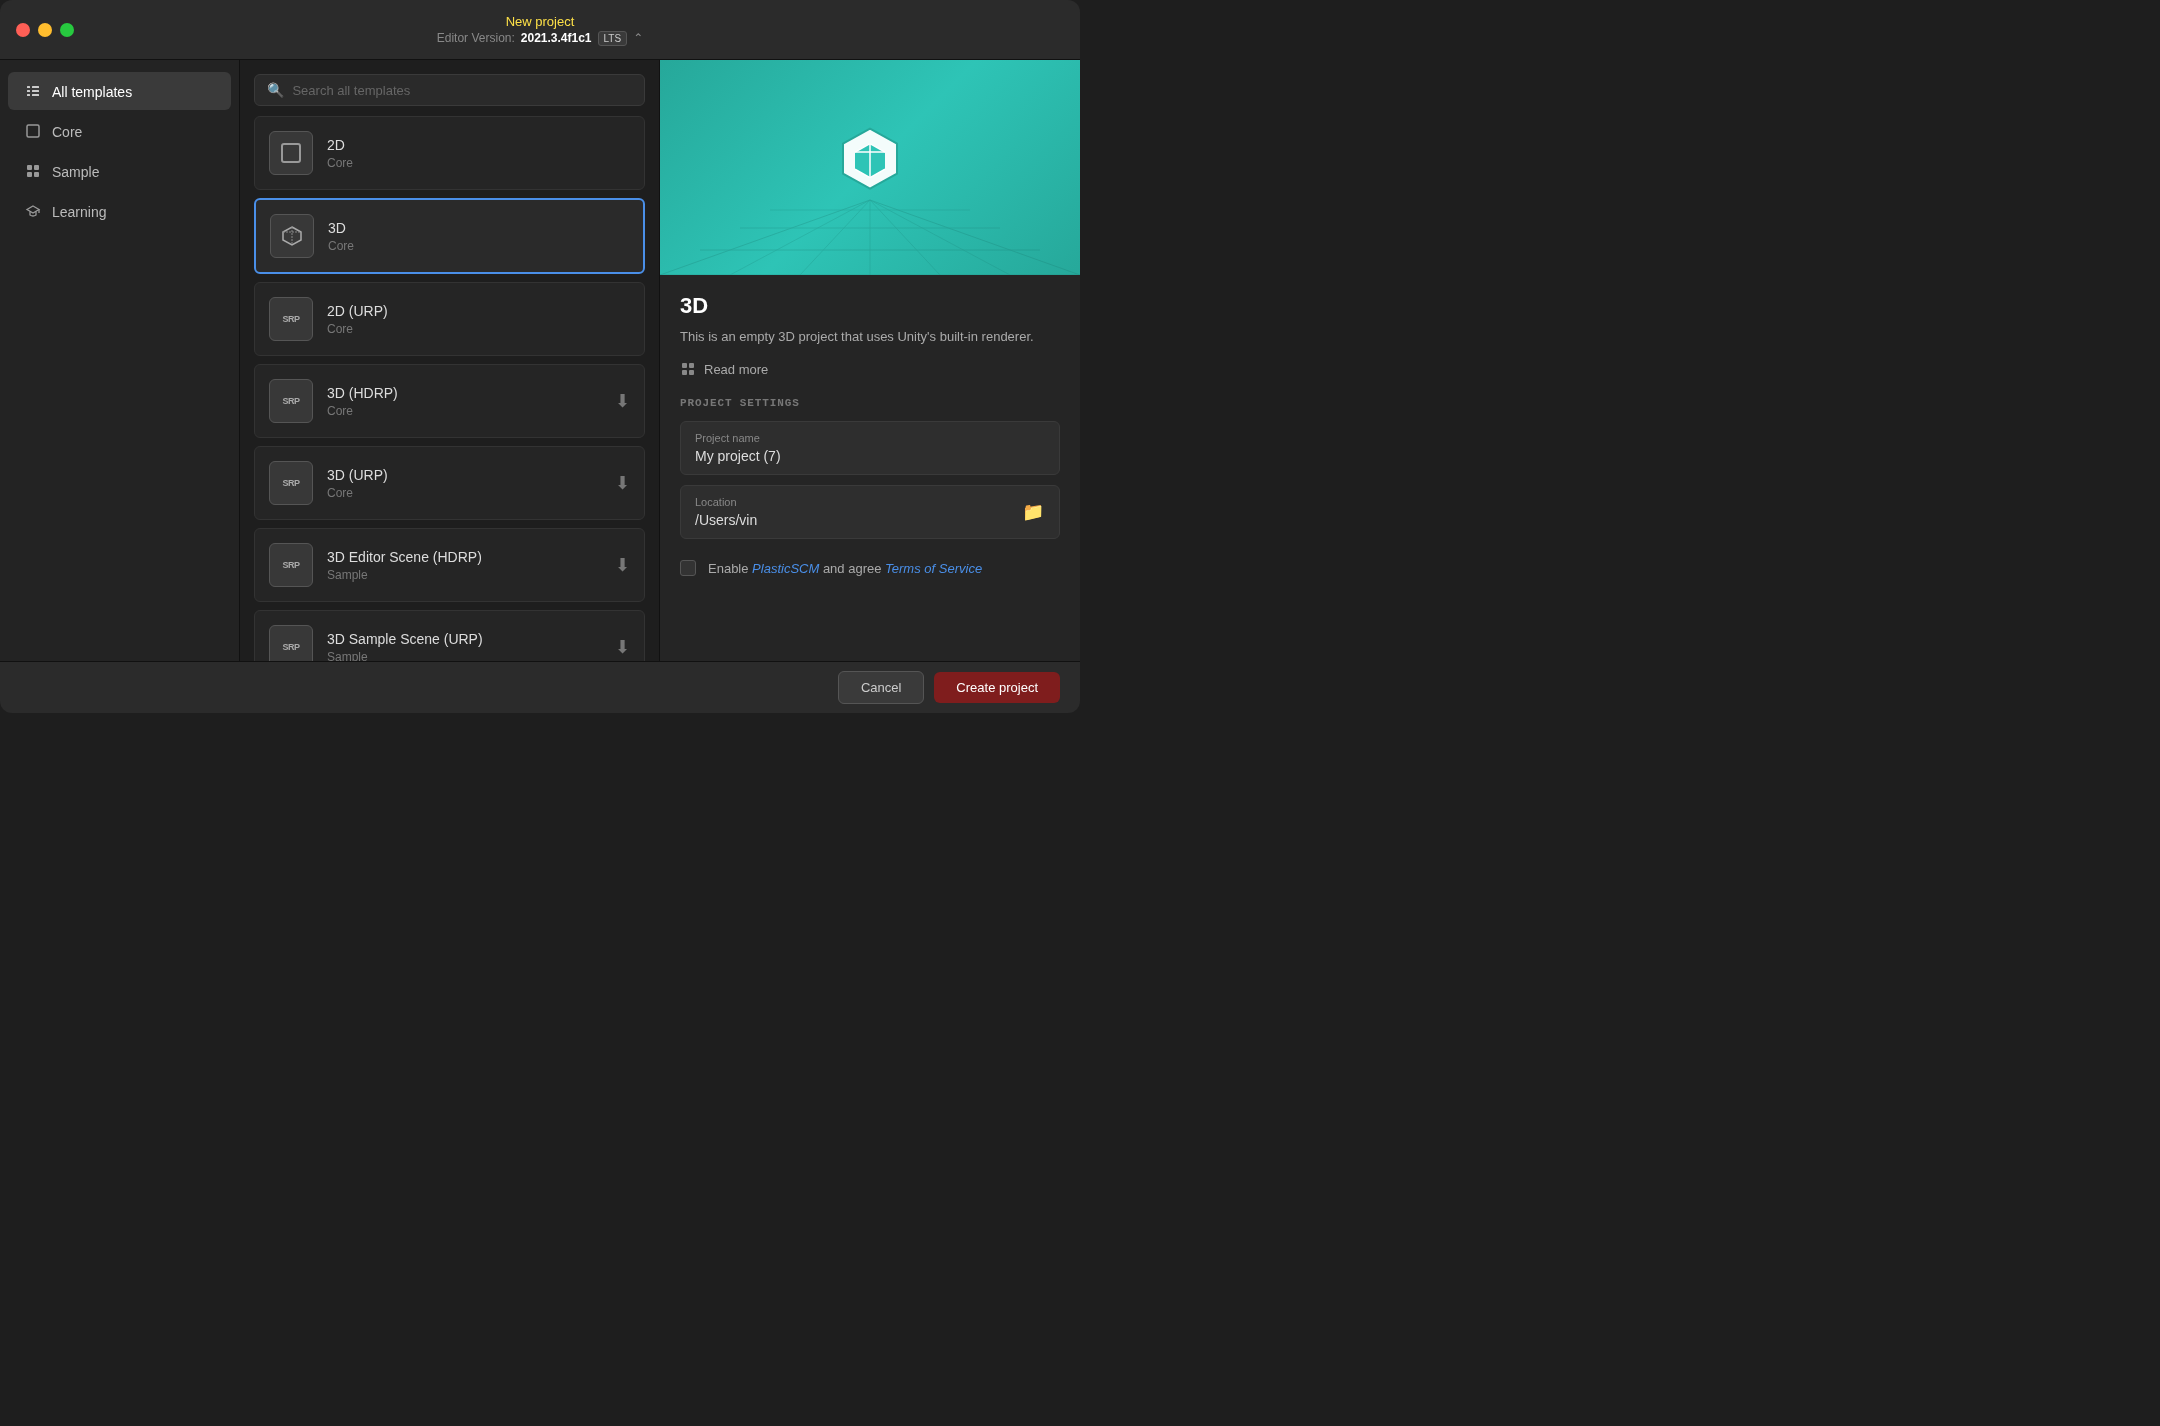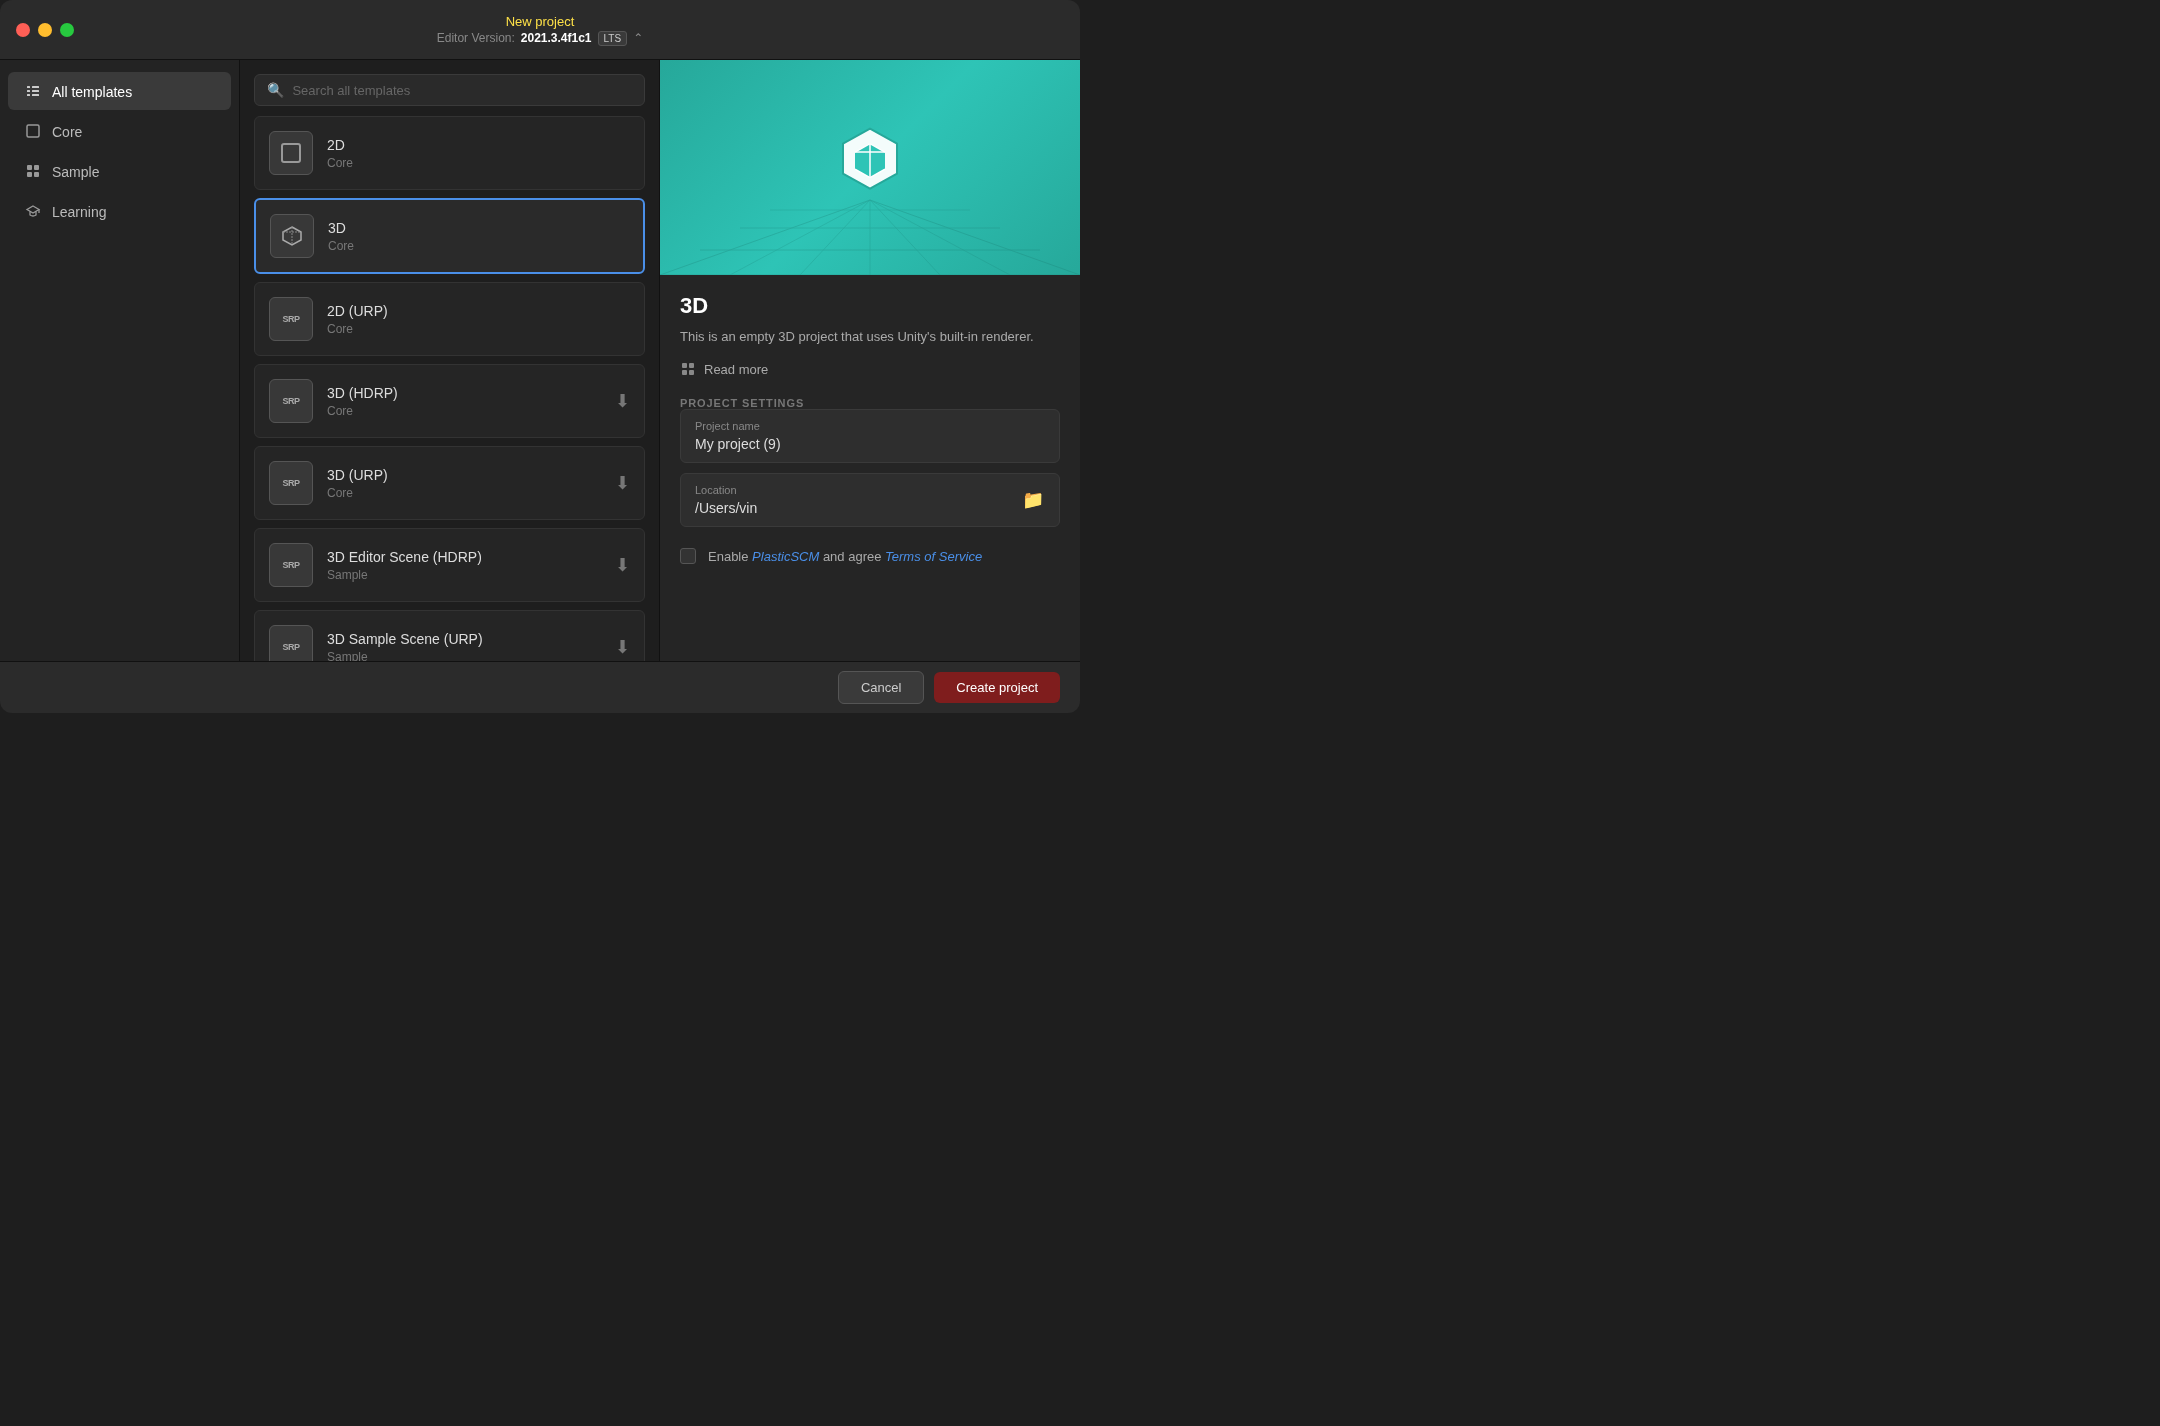--- a/index.html
+++ b/index.html
@@ -254,20 +254,22 @@
       cursor: pointer;
       margin-bottom: 20px;
     }
 
     .section-label {
       color: #777;
       font-size: 11px;
       font-weight: 600;
       letter-spacing: 0.08em;
       text-transform: uppercase;
+      margin-bottom: 12px;
+      font-family: Liberation Mono, monospace;
     }
 
     .settings-field {
       background: #2e2e2e;
       border: 1px solid #3a3a3a;
       border-radius: 6px;
       padding: 10px 14px;
       margin-bottom: 10px;
     }
     .settings-field-label {
@@ -550,21 +552,21 @@
           <rect x="2" y="9" width="5" height="5" rx="1" fill="#888"></rect>
           <rect x="9" y="9" width="5" height="5" rx="1" fill="#888"></rect>
         </svg>
         <span>Read more</span>
       </div>
 
       <div class="section-label">PROJECT SETTINGS</div>
 
       <div class="settings-field">
         <div class="settings-field-label">Project name</div>
-        <div class="settings-field-value">My project (9)</div>
+        <div class="settings-field-value">My project (7)</div>
       </div>
 
       <div class="settings-field location-field">
         <div>
           <div class="settings-field-label">Location</div>
           <div class="settings-field-value">/Users/vin</div>
         </div>
         <span style="color:#888;font-size:18px;">📁</span>
       </div>
 

